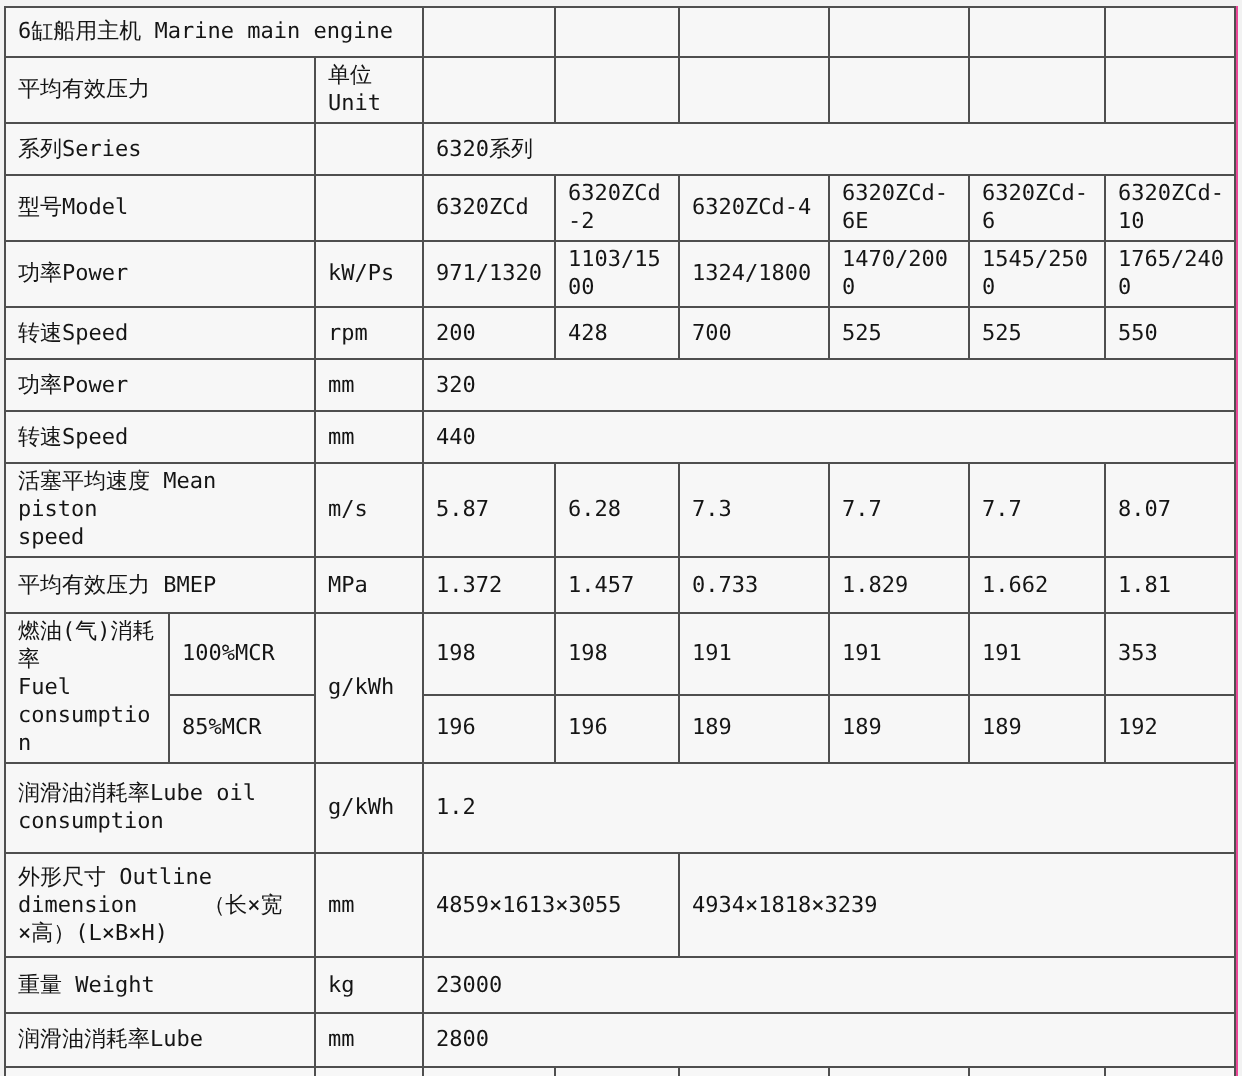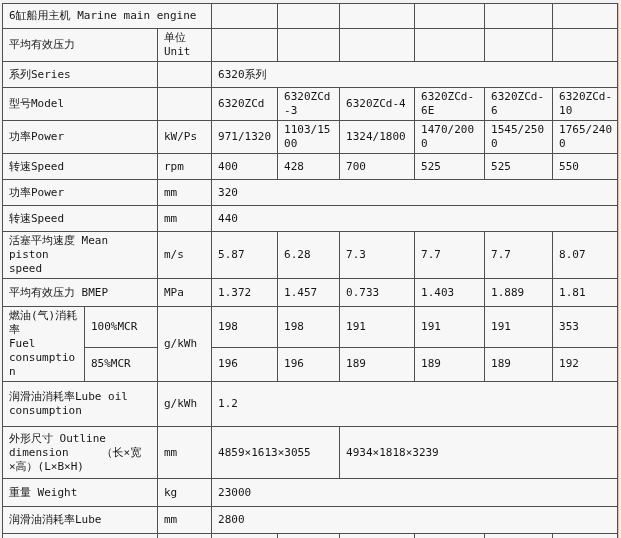--- a/index.html
+++ b/index.html
@@ -11,21 +11,21 @@
     overflow: hidden;
     font-family: "DejaVu Sans Mono", "Liberation Mono", monospace;
   }
   .table-wrap {
     position: absolute;
     left: 2px;
     top: 3px;
     width: 617px;
     height: 535px;
     overflow: hidden;
-    background: #fdba74;
+    background: #ec4899;
   }
   table.spec {
     border-collapse: collapse;
     table-layout: fixed;
     width: 615px;
   }
   table.spec td {
     border: 1px solid #4f4f4f;
     padding: 2px 4px 2px 6px;
     font-size: 11px;
@@ -80,42 +80,42 @@
   <tr style="height:26px">
     <td colspan="2">系列Series</td>
     <td></td>
     <td colspan="6">6320系列</td>
   </tr>
 
   <tr style="height:26px">
     <td colspan="2">型号Model</td>
     <td></td>
     <td>6320ZCd</td>
-    <td>6320ZCd-3</td>
+    <td>6320ZCd-2</td>
     <td>6320ZCd-4</td>
     <td>6320ZCd-6E</td>
     <td>6320ZCd-6</td>
     <td>6320ZCd-10</td>
   </tr>
 
   <tr style="height:26px">
     <td colspan="2">功率Power</td>
     <td>kW/Ps</td>
     <td>971/1320</td>
     <td>1103/1500</td>
     <td>1324/1800</td>
     <td>1470/2000</td>
     <td>1545/2500</td>
     <td>1765/2400</td>
   </tr>
 
   <tr style="height:26px">
     <td colspan="2">转速Speed</td>
     <td>rpm</td>
-    <td>400</td>
+    <td>200</td>
     <td>428</td>
     <td>700</td>
     <td>525</td>
     <td>525</td>
     <td>550</td>
   </tr>
 
   <tr style="height:26px">
     <td colspan="2">功率Power</td>
     <td>mm</td>
@@ -139,22 +139,22 @@
     <td>7.7</td>
     <td>8.07</td>
   </tr>
 
   <tr style="height:28px">
     <td colspan="2">平均有效压力 BMEP</td>
     <td>MPa</td>
     <td>1.372</td>
     <td>1.457</td>
     <td>0.733</td>
-    <td>1.403</td>
-    <td>1.889</td>
+    <td>1.829</td>
+    <td>1.662</td>
     <td>1.81</td>
   </tr>
 
   <tr style="height:30px">
     <td rowspan="2">燃油(气)消耗率
 Fuel
 consumption</td>
     <td>100%MCR</td>
     <td rowspan="2">g/kWh</td>
     <td>198</td>

